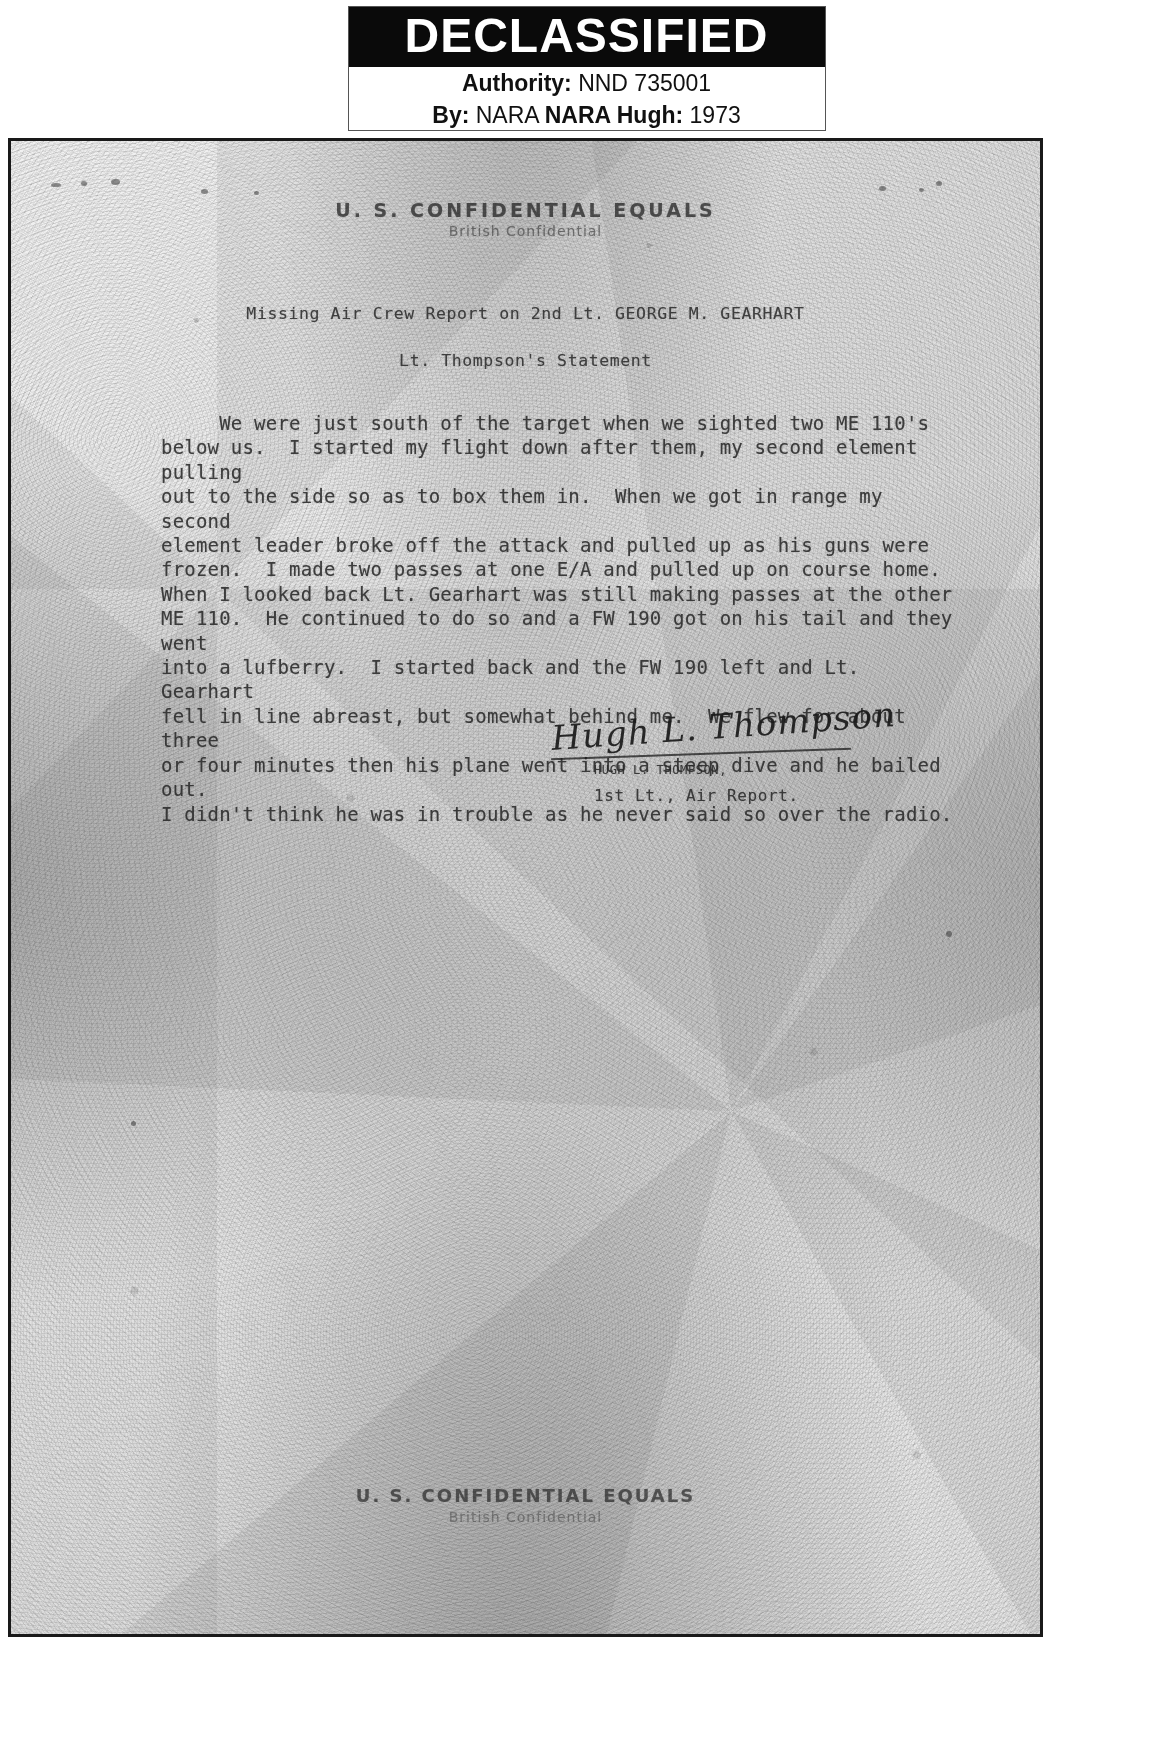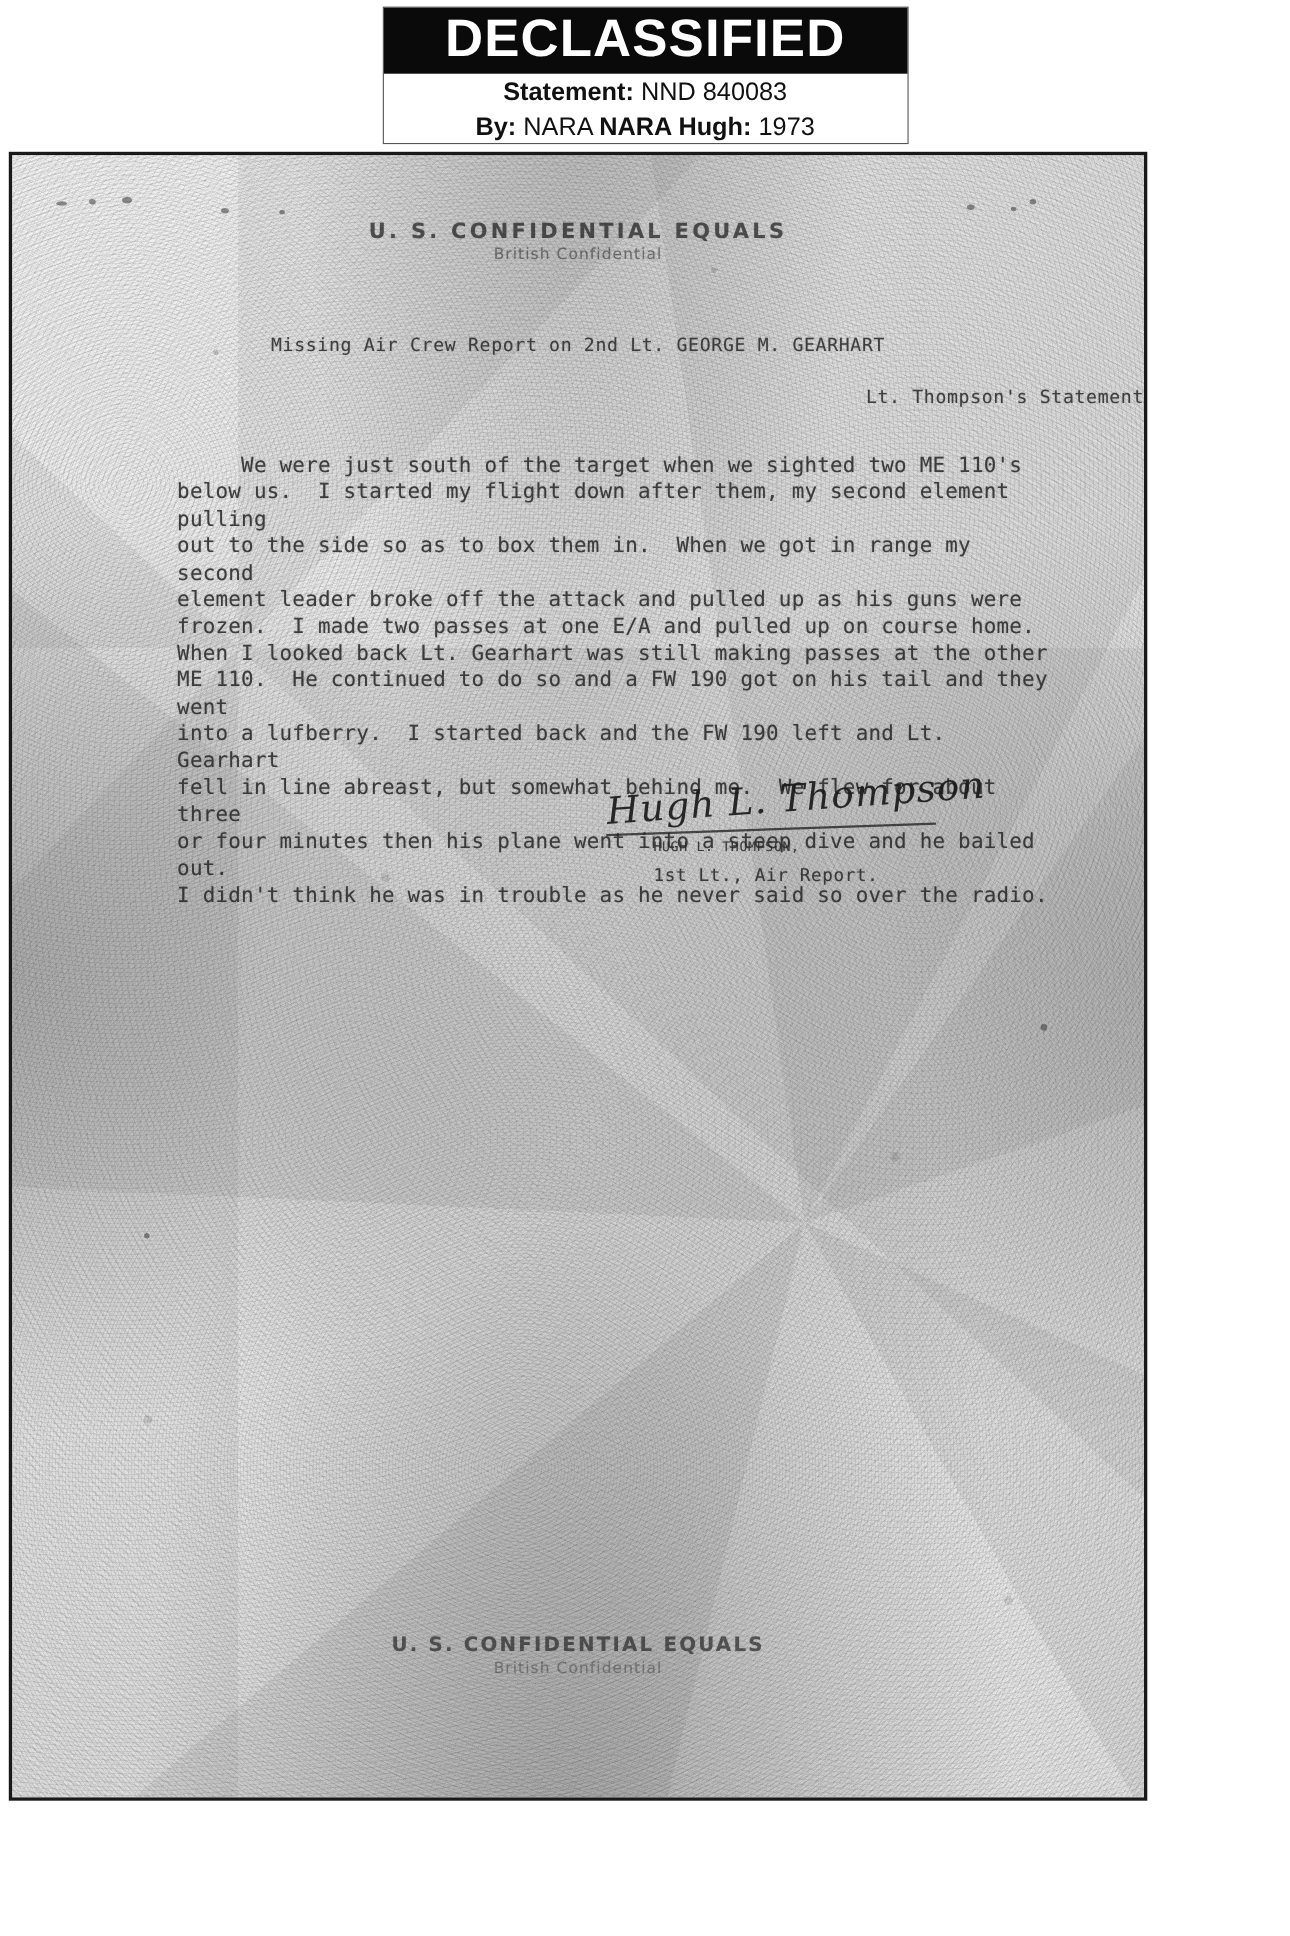--- a/index.html
+++ b/index.html
@@ -140,21 +140,21 @@
     width: 100%;
     text-align: center;
     font-size: 16.5px;
     letter-spacing: 0.6px;
     opacity: 0.86;
   }
   #doc-subtitle {
     top: 210px;
     left: 0;
     width: 100%;
-    text-align: right;
+    text-align: center;
     font-size: 16.5px;
     letter-spacing: 0.6px;
     opacity: 0.86;
   }
 
   #body-text {
     top: 270px;
     left: 150px;
     width: 800px;
     font-size: 19px;
@@ -235,22 +235,22 @@
     opacity: 0.55;
     z-index: 2;
   }
 </style>
 </head>
 <body>
 
 <div id="declass-stamp">
   <div id="declass-title">DECLASSIFIED</div>
   <div class="declass-line">
-    <span class="lbl">Statement:</span>
-    <span>NND 840083</span>
+    <span class="lbl">Authority:</span>
+    <span>NND 735001</span>
   </div>
   <div class="declass-line">
     <span class="lbl">By:</span>
     <span>NARA</span>
     <span class="lbl">NARA Hugh:</span>
     <span>1973</span>
   </div>
 </div>
 
 <div id="doc-sheet">

